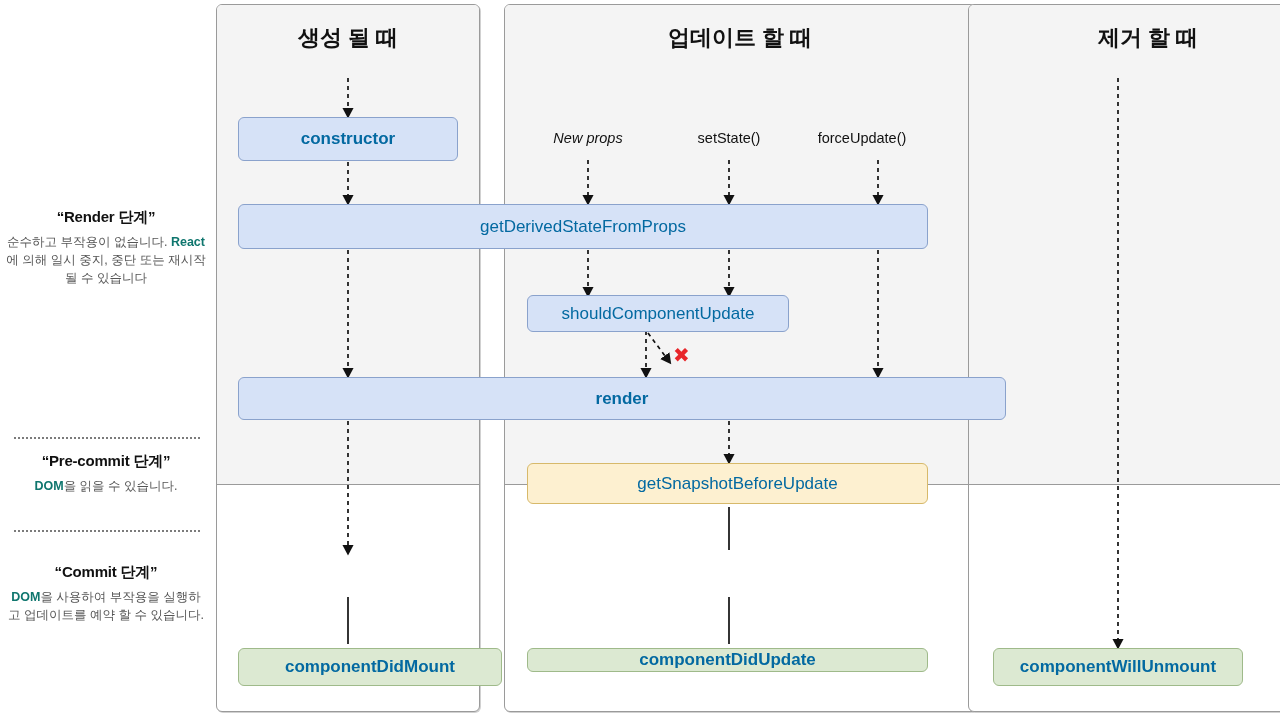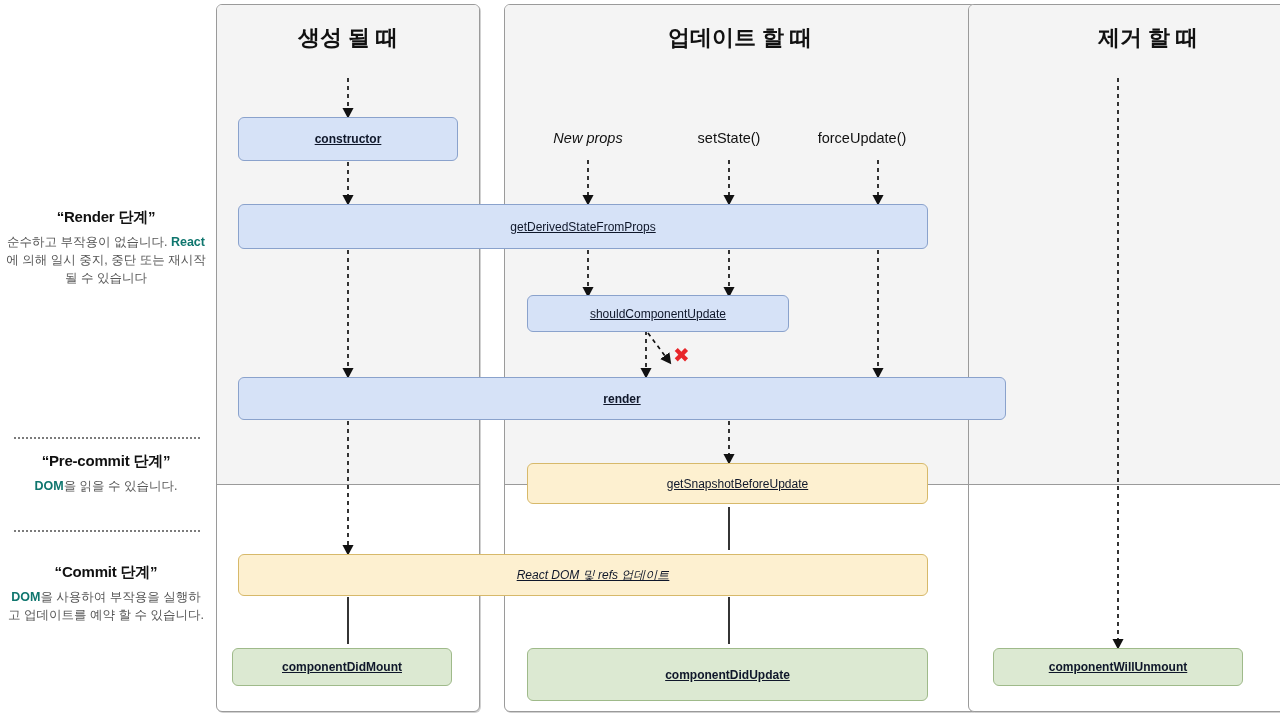--- a/index.html
+++ b/index.html
@@ -46,24 +46,23 @@
     position:absolute;left:0;right:0;top:18px;
     text-align:center;
     font-size:22px;font-weight:bold;color:#111;
   }
 
   
   .node{
     position:absolute;box-sizing:border-box;
     border-radius:6px;
     display:flex;align-items:center;justify-content:center;
-    font-size:12px;color:#0f172a;
+    font-size:17px;color:#0369a1;
     text-align:center;
     z-index:6;
-    text-decoration:underline;
   }
   .node.blue{background:#d6e2f7;border:1px solid #8aa2cc;}
   .node.cream{background:#fdf0d0;border:1px solid #d7b96a;padding-left:20px;}
   .node.green{background:#dce9d2;border:1px solid #9fba8a;}
   .node.bold{font-weight:bold;}
   .node.italic{font-style:italic;}
 
   
   .svg-layer{position:absolute;left:0;top:0;width:1280px;height:722px;z-index:4;pointer-events:none;}
 
@@ -164,23 +163,22 @@
   <div class="node blue bold" style="left:238px;top:117px;width:220px;height:44px;">constructor</div>
 
   <div class="node blue" style="left:238px;top:204px;width:690px;height:45px;">getDerivedStateFromProps</div>
 
   <div class="node blue" style="left:527px;top:295px;width:262px;height:37px;">shouldComponentUpdate</div>
 
   <div class="node blue bold" style="left:238px;top:377px;width:768px;height:43px;">render</div>
 
   <div class="node cream" style="left:527px;top:463px;width:401px;height:41px;">getSnapshotBeforeUpdate</div>
 
-  <div class="node cream italic" style="left:238px;top:554px;width:690px;height:42px;">React DOM 및 refs 업데이트</div>
 
-  <div class="node green bold" style="left:232px;top:648px;width:220px;height:38px;">componentDidMount</div>
+  <div class="node green bold" style="left:238px;top:648px;width:264px;height:38px;">componentDidMount</div>
 
-  <div class="node green bold" style="left:527px;top:648px;width:401px;height:53px;">componentDidUpdate</div>
+  <div class="node green bold" style="left:527px;top:648px;width:401px;height:24px;">componentDidUpdate</div>
 
   <div class="node green bold" style="left:993px;top:648px;width:250px;height:38px;">componentWillUnmount</div>
 
   <div class="xmark" style="left:673px;top:345px;">✖</div>
 
 </div>
 
 </body></html>

